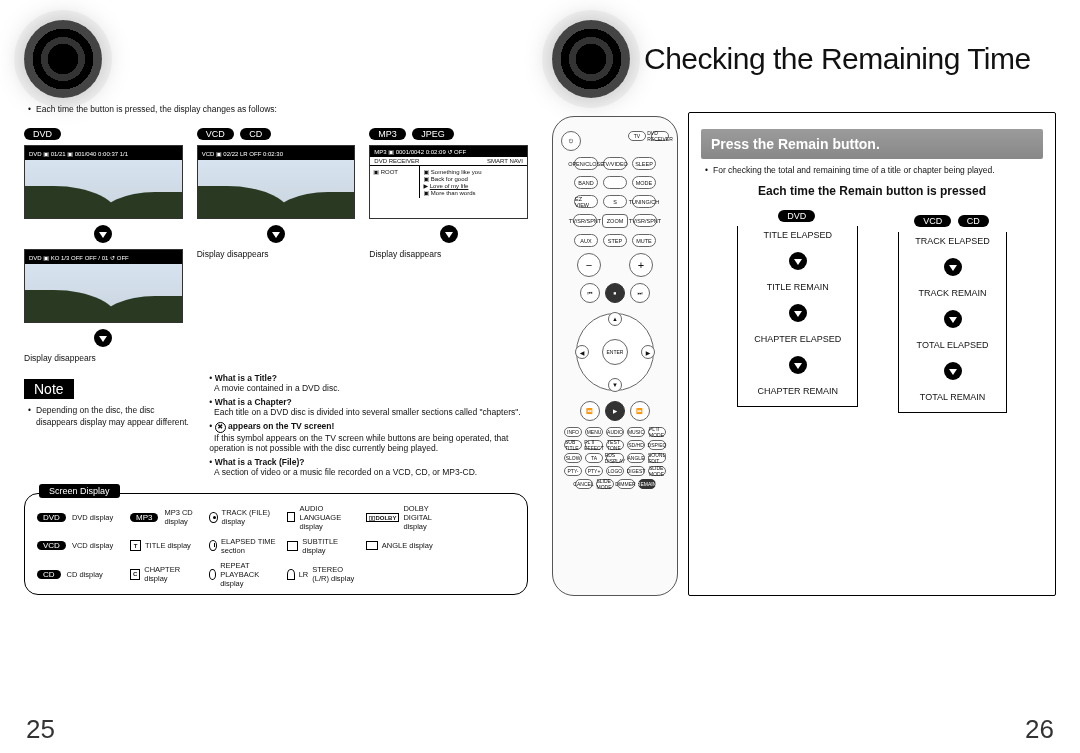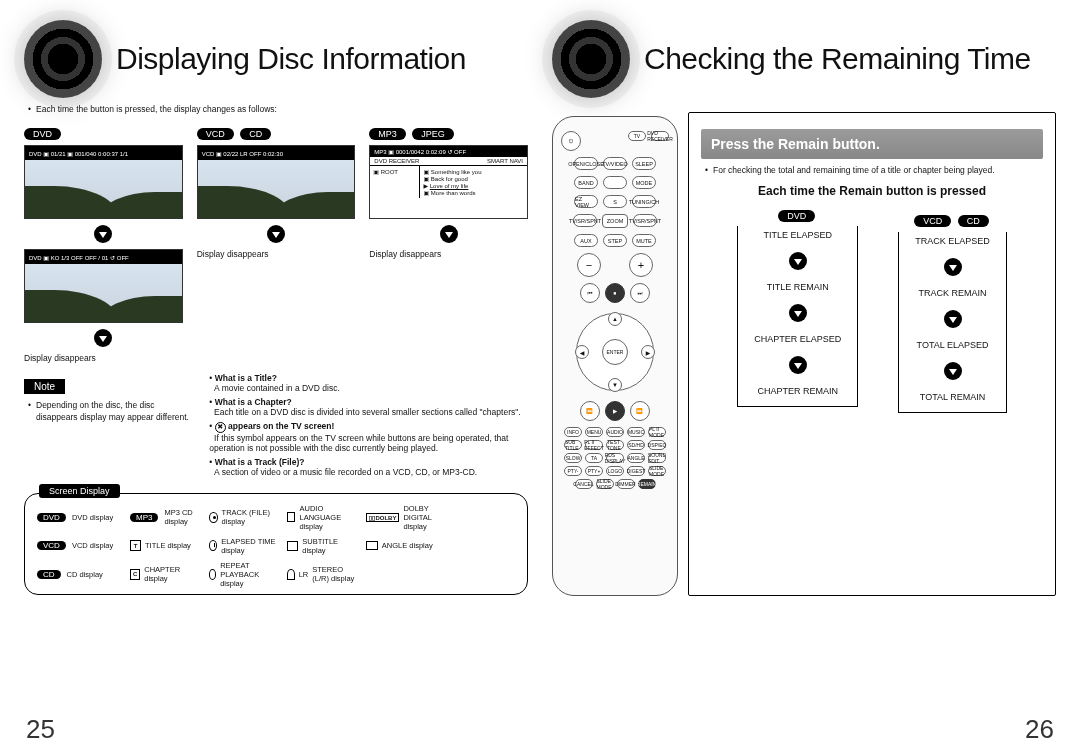--- a/index.html
+++ b/index.html
@@ -29,21 +29,21 @@
   .sand { position: absolute; bottom: 0; left: 0; right: 0; height: 22%; background: #cbbf9a; }
   .mp3box { width: 100%; height: 74px; border: 1px solid #333; margin-top: 4px; background: #fff; font-size: 6px; }
   .mp3top { background: #000; color: #fff; padding: 2px 4px; display: flex; gap: 6px; }
   .mp3bar { display: flex; justify-content: space-between; padding: 1px 4px; border-bottom: 1px solid #000; font-size: 6px; }
   .mp3body { display: flex; }
   .mp3left { width: 32%; border-right: 1px solid #000; padding: 2px 3px; }
   .mp3right { flex: 1; padding: 2px 3px; }
   .darrow { width: 18px; height: 18px; border-radius: 50%; background: #000; position: relative; margin: 6px auto; }
   .darrow::after { content: ""; position: absolute; left: 50%; top: 52%; width: 0; height: 0; border-left: 4px solid transparent; border-right: 4px solid transparent; border-top: 6px solid #fff; transform: translate(-50%,-50%); }
   .plain8 { font-size: 8.5px; text-align: left; }
-  .noteblk { background: #000; color: #fff; font-size: 10px; padding: 2px 10px; display: inline-block; margin-top: 10px; }
+  .noteblk { background: #000; color: #fff; font-size: 14px; padding: 2px 10px; display: inline-block; margin-top: 10px; }
   .defs { font-size: 8.5px; margin-top: 4px; }
   .defs li { list-style: none; margin-bottom: 4px; }
   .defs .q { font-weight: 700; }
   .scrlegendwrap { border: 1px solid #000; border-radius: 14px; margin-top: 12px; padding: 10px 12px 6px 12px; position: relative; }
   .scrlegendtab { position: absolute; top: -10px; left: 14px; background: #000; color: #fff; font-size: 9px; padding: 2px 10px; border-radius: 3px; }
   .legendgrid { display: grid; grid-template-columns: 85px 1fr 1fr 1fr 1fr 1fr; gap: 6px 8px; font-size: 7.5px; align-items: center; }
   .legendgrid .ic { display: inline-flex; align-items: center; gap: 4px; }
   .ic .box { width: 12px; height: 10px; border: 1px solid #000; display: inline-block; background: #fff; }
   .ic .disc { width: 11px; height: 11px; border: 1px solid #000; border-radius: 50%; display: inline-block; position: relative; }
   .ic .disc::after { content: ""; position: absolute; left: 3px; top: 3px; width: 3px; height: 3px; background: #000; border-radius: 50%; }
@@ -91,21 +91,20 @@
 </head>
 <body>
 
 <div class="page">
 
   <div class="cols">
 
     <div class="col">
       <div class="headrow">
         <div class="speaker"></div>
-        <div class="h1">Displaying Disc Information</div>
       </div>
 
       <ul class="bullet-sm">
           <li>Each time the button is pressed, the display changes as follows:</li>
         </ul>
 
       <div class="row3">
 
         <div class="cell">
           <span class="pill">DVD</span>
@@ -217,21 +216,21 @@
           <span class="ic">
               <span class="pill pill-sm">VCD</span>
               <span>VCD display</span>
             </span>
           <span class="ic">
               <span class="tbox">T</span>
               <span>TITLE display</span>
             </span>
           <span class="ic">
               <span class="clock"></span>
-              <span>ELAPSED TIME display</span>
+              <span>ELAPSED TIME section</span>
             </span>
           <span class="ic">
               <span class="box"></span>
               <span>SUBTITLE display</span>
             </span>
           <span class="ic">
               <span class="film"></span>
               <span>ANGLE display</span>
             </span>
           <span></span>

